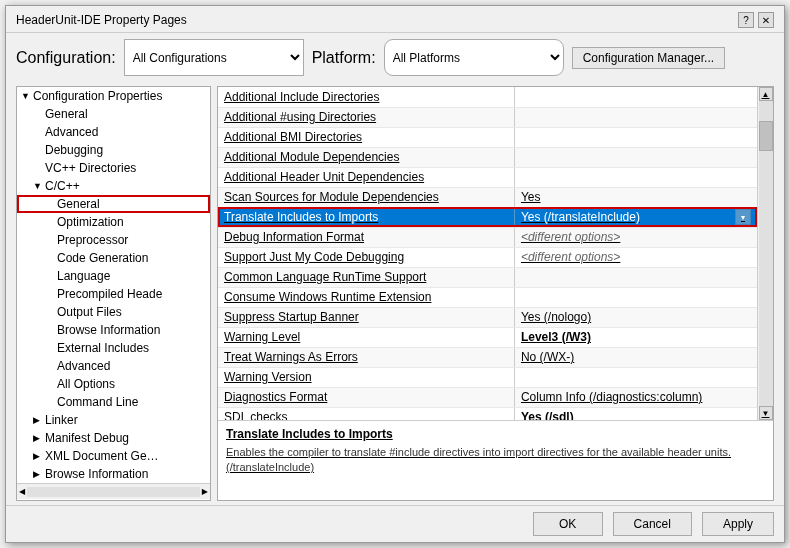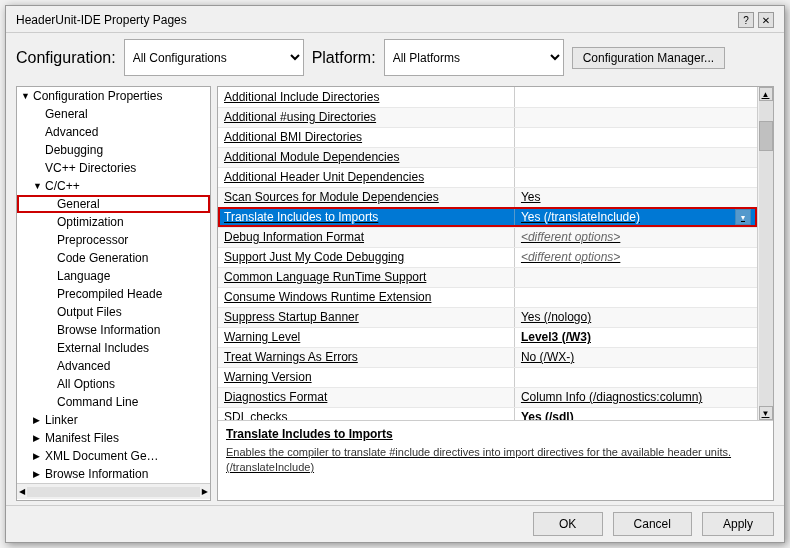--- a/index.html
+++ b/index.html
@@ -63,20 +63,21 @@
     .config-select {
       height: 37px;
       border: 1px solid #aaa;
       background: white;
       font-size: 12px;
       padding: 0 4px;
       width: 180px;
     }
     .config-select-platform {
       width: 180px;
+      border-radius: 9px;
     }
     .config-manager-btn {
       height: 22px;
       padding: 0 10px;
       background: #e8e8e8;
       border: 1px solid #aaa;
       font-size: 12px;
       cursor: pointer;
       white-space: nowrap;
     }
@@ -340,21 +341,21 @@
       <div class="tree-item tree-indent-2">
         <span class="tree-expand"></span>
         <span>Command Line</span>
       </div>
       <div class="tree-item tree-indent-1">
         <span class="tree-expand">▶</span>
         <span>Linker</span>
       </div>
       <div class="tree-item tree-indent-1">
         <span class="tree-expand">▶</span>
-        <span>Manifest Files</span>
+        <span>Manifest Debug</span>
       </div>
       <div class="tree-item tree-indent-1">
         <span class="tree-expand">▶</span>
         <span style="overflow:hidden;text-overflow:ellipsis;white-space:nowrap;max-width:120px;">XML Document Genera</span>
       </div>
       <div class="tree-item tree-indent-1">
         <span class="tree-expand">▶</span>
         <span>Browse Information</span>
       </div>
 

